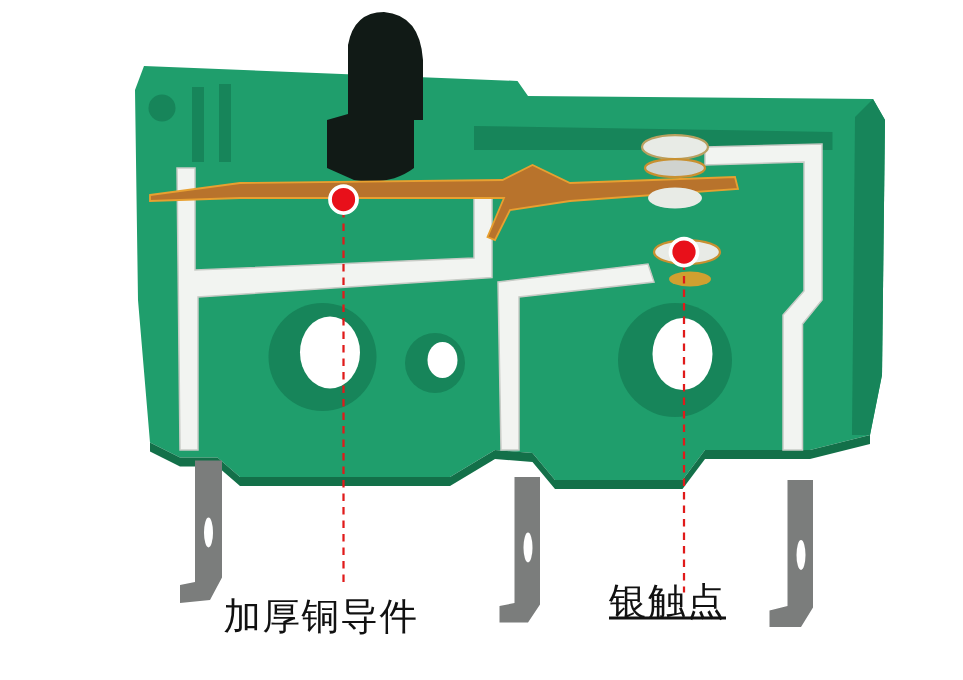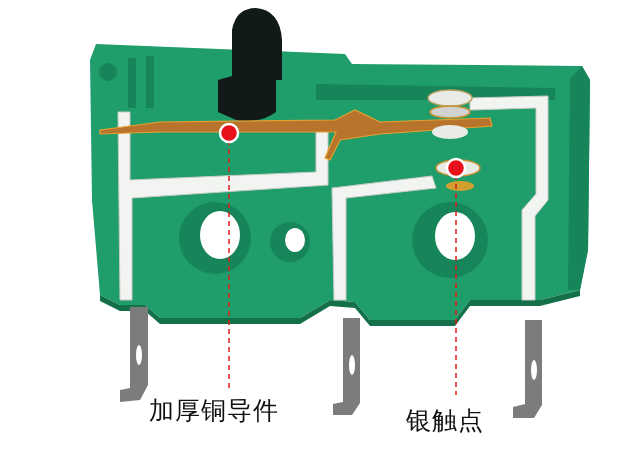--- a/index.html
+++ b/index.html
@@ -1,20 +1,20 @@
 <!DOCTYPE html>
 <html><head>
 <meta charset="utf-8">
 <style>
   html, body { margin:0; padding:0; background:#ffffff; }
   body { width:642px; height:453px; position:relative; overflow:hidden; font-family:"DejaVu Sans", sans-serif; }
   #diagram { position:absolute; left:0; top:0; width:642px; height:453px; }
   .label { position:absolute; font-size:25px; color:#111; letter-spacing:1px; white-space:nowrap; }
   #label-copper { left:149px; top:394px; }
-  #label-silver { left:406px; top:404px; }
+  #label-silver { left:406px; top:384px;text-decoration:underline; }
 </style>
 </head>
 <body>
 
 <svg id="diagram" viewBox="0 0 642 453" xmlns="http://www.w3.org/2000/svg">
 
   <g>
     <path d="M96 44 L345 54 L352 64 L582 66 L590 80 L588 250 L580 290 L540 300 L470 300 L455 320 L370 320 L355 302 L330 300 L300 318 L160 318 L145 305 L120 305 L100 295 L92 200 L90 60 Z" fill="#1f9e6c"></path>
     <path d="M582 66 L590 80 L588 250 L580 290 L568 290 L570 78 Z" fill="#17855a"></path>
     <path d="M100 295 L120 305 L145 305 L160 318 L300 318 L330 300 L355 302 L370 320 L455 320 L470 300 L540 300 L580 290 L580 296 L540 306 L470 306 L455 326 L370 326 L355 308 L330 306 L300 324 L160 324 L145 311 L120 311 L100 301 Z" fill="#137049"></path>

